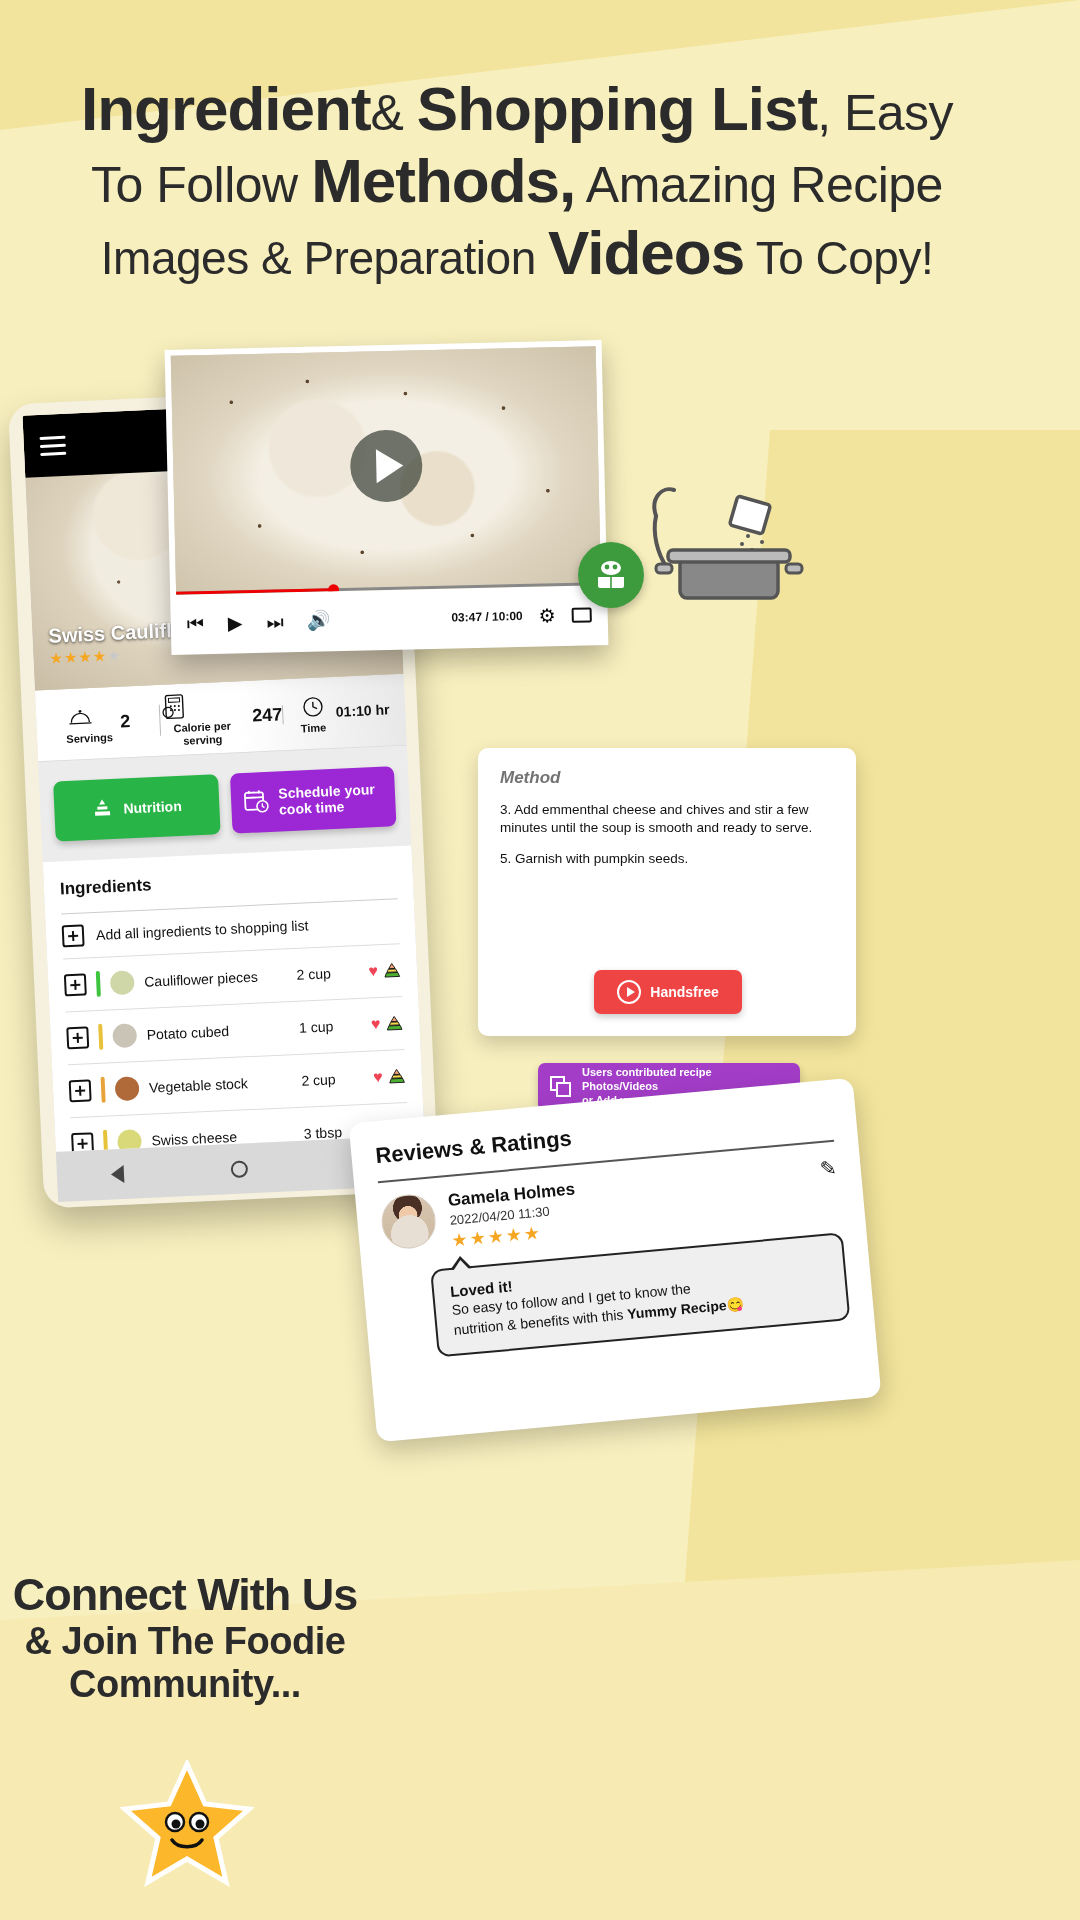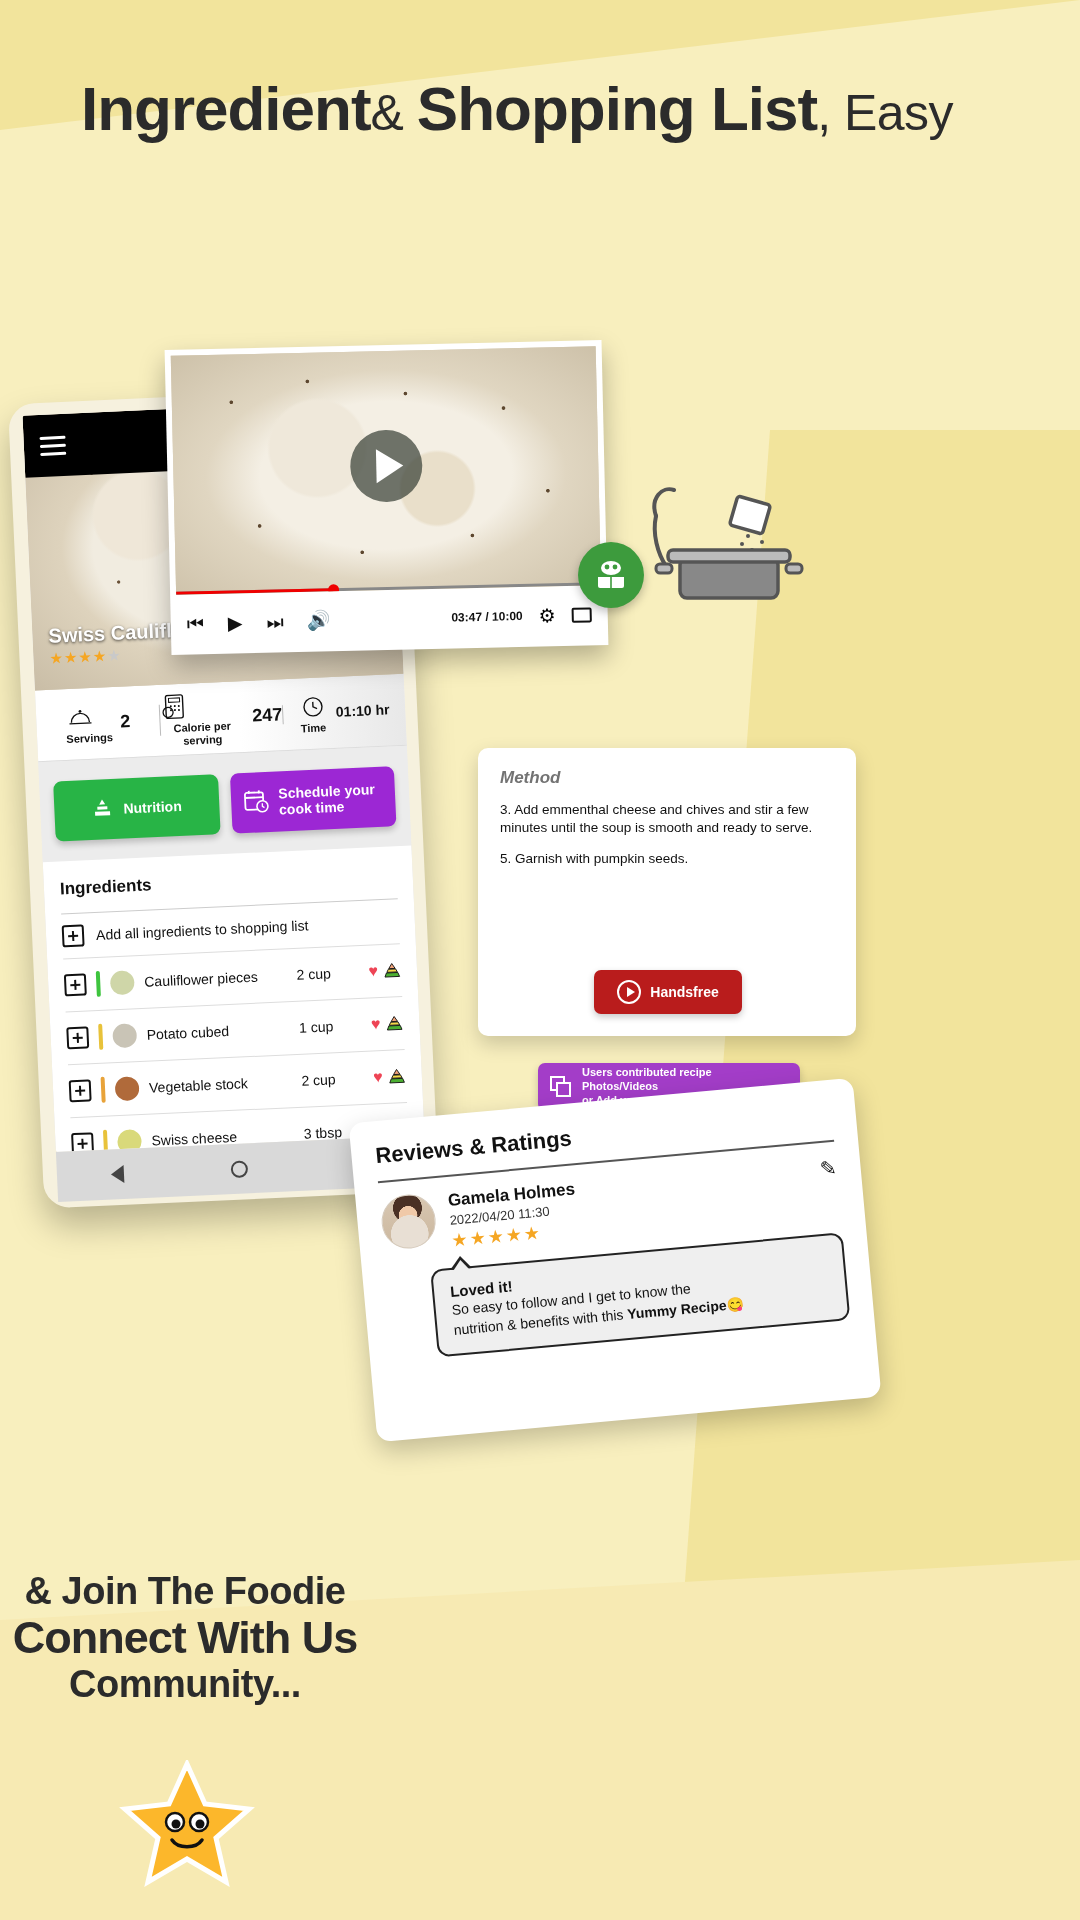--- a/index.html
+++ b/index.html
@@ -200,21 +200,21 @@
   
   #method-card {
     position:absolute; left:478px; top:748px; width:378px; height:288px;
     background:#fff; border-radius:10px; box-shadow:0 8px 20px rgba(0,0,0,.18);
     padding:20px 22px; z-index:16;
   }
   #method-title { font-size:17px; font-weight:700; color:#737373; margin-bottom:13px;font-style:italic;}
   .method-step { font-size:13.5px; color:#111; line-height:1.35; margin-bottom:13px;}
   #handsfree-button {
     position:absolute; left:116px; bottom:22px; width:148px; height:44px;
-    background:#b91c1c; border-radius:7px; display:flex; align-items:center;
+    background:#ef4444; border-radius:7px; display:flex; align-items:center;
     justify-content:center; gap:9px; color:#fff; font-size:14px; font-weight:700;
     box-shadow:0 3px 7px rgba(0,0,0,.22);
   }
   .circle-play { width:24px;height:24px;border:2.5px solid #fff;border-radius:50%;display:flex;align-items:center;justify-content:center;}
   .circle-play .t{width:0;height:0;border-top:5px solid transparent;border-bottom:5px solid transparent;border-left:8px solid #fff;margin-left:3px;}
 
   
   #contributed-banner {
     position:absolute; left:538px; top:1063px; width:262px; height:48px;
     background:#a33dc8; border-radius:7px; display:flex; align-items:center; gap:10px;
@@ -276,20 +276,22 @@
 </style>
 </head>
 <body>
 
 <div id="bg-wedge-top"></div>
 <div id="bg-wedge-right"></div>
 <div id="bg-wedge-bottom"></div>
 
 <div id="headline">
   <span class="ln"><span class="h-xl">Ingredient</span><span class="h-md">&amp; </span><span class="h-xl">Shopping List</span><span class="h-md">, Easy</span></span>
+  <span class="ln"><span class="h-md">To Follow </span><span class="h-xl">Methods,</span><span class="h-md"> Amazing Recipe</span></span>
+  <span class="ln"><span class="h-sm">Images &amp; Preparation </span><span class="h-xl">Videos</span><span class="h-sm"> To Copy!</span></span>
 </div>
 
 <div id="phone">
   <div id="phone-frame">
     <div id="phone-screen">
 
       <div id="hero-photo">
         <div id="hero-topbar"></div>
         <div id="hamburger">
           <span></span>
@@ -543,22 +545,22 @@
     <div id="edit-icon">✎</div>
   </div>
   <div id="review-bubble">
     <div id="review-headline">Loved it!</div>
     <div class="review-line">So easy to follow and I get to know the</div>
     <div class="review-line"><span>nutrition &amp; benefits with this </span><b>Yummy Recipe</b><span>😋</span></div>
   </div>
 </div>
 
 <div id="bottom-text">
+  <span class="bl b-1">Connect With Us</span>
   <span class="bl b-2">&amp; Join The Foodie</span>
-  <span class="bl b-1">Connect With Us</span>
   <span class="bl b-3">Community...</span>
 </div>
 
 <div id="star-mascot">
   <svg width="138" height="132" viewBox="0 0 138 132">
     <path d="M69 4l18 40 44 5-33 29 10 44-39-23-39 23 10-44L7 49l44-5z" fill="#fcb72b" stroke="#fff" stroke-width="5"></path>
     <circle cx="57" cy="62" r="9" fill="#fff" stroke="#111" stroke-width="2.5"></circle>
     <circle cx="81" cy="62" r="9" fill="#fff" stroke="#111" stroke-width="2.5"></circle>
     <circle cx="58" cy="64" r="4.5" fill="#111"></circle>
       <circle cx="82" cy="64" r="4.5" fill="#111"></circle>

